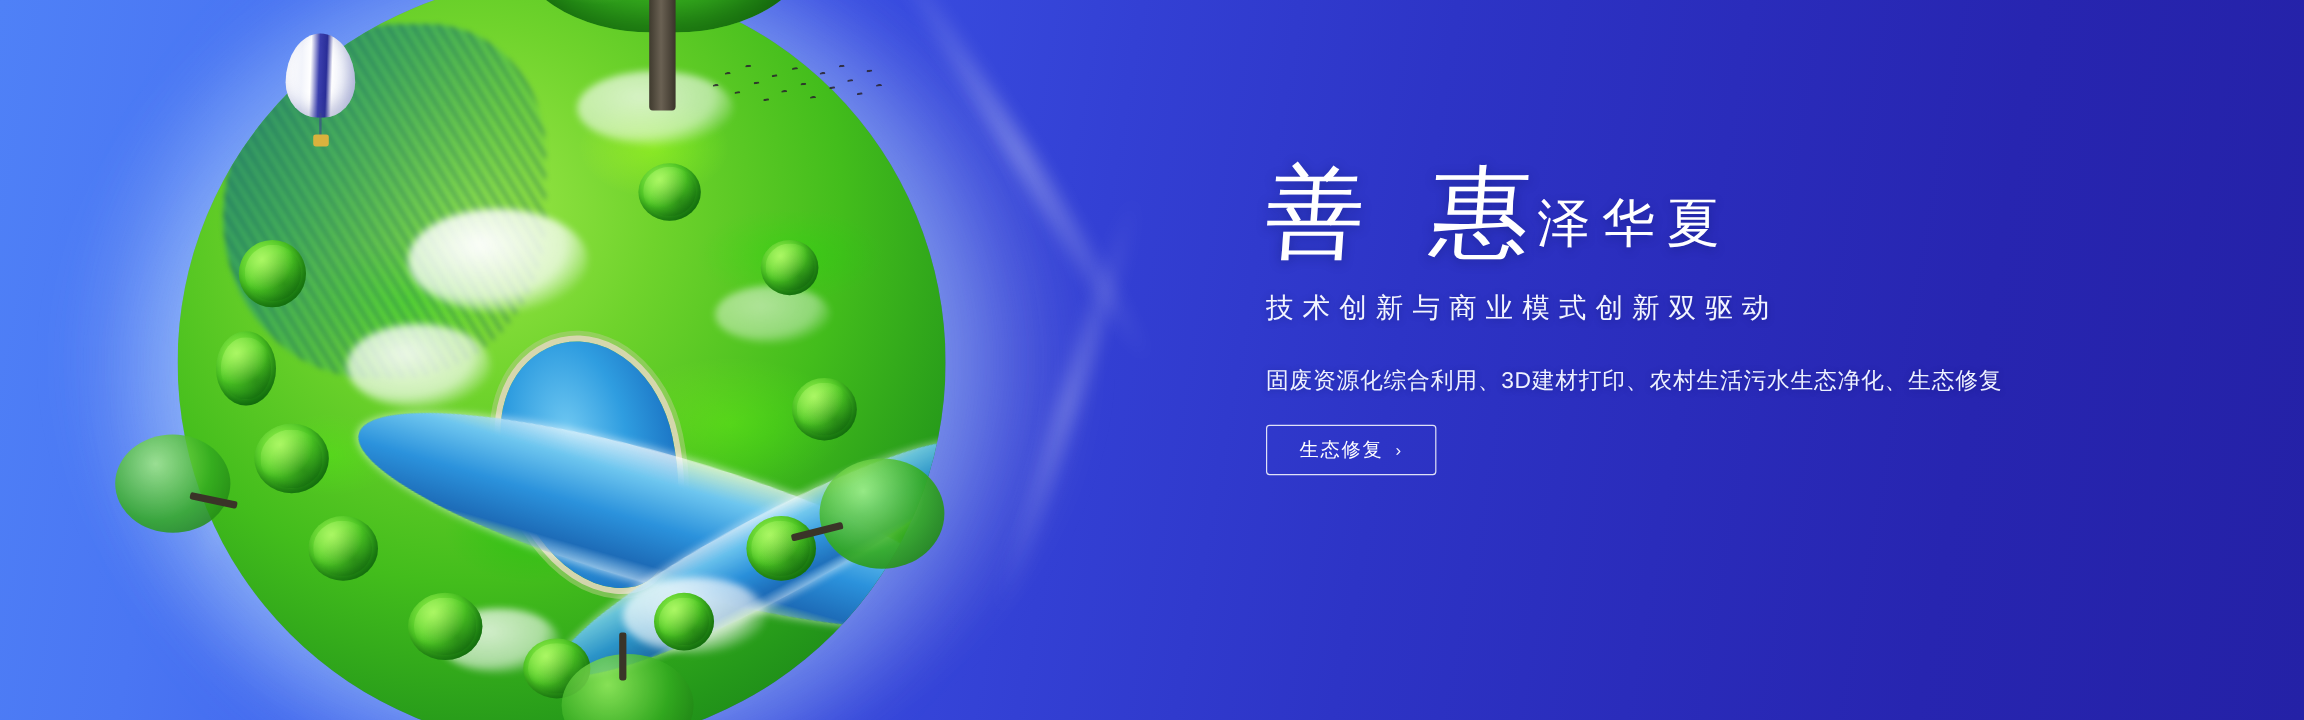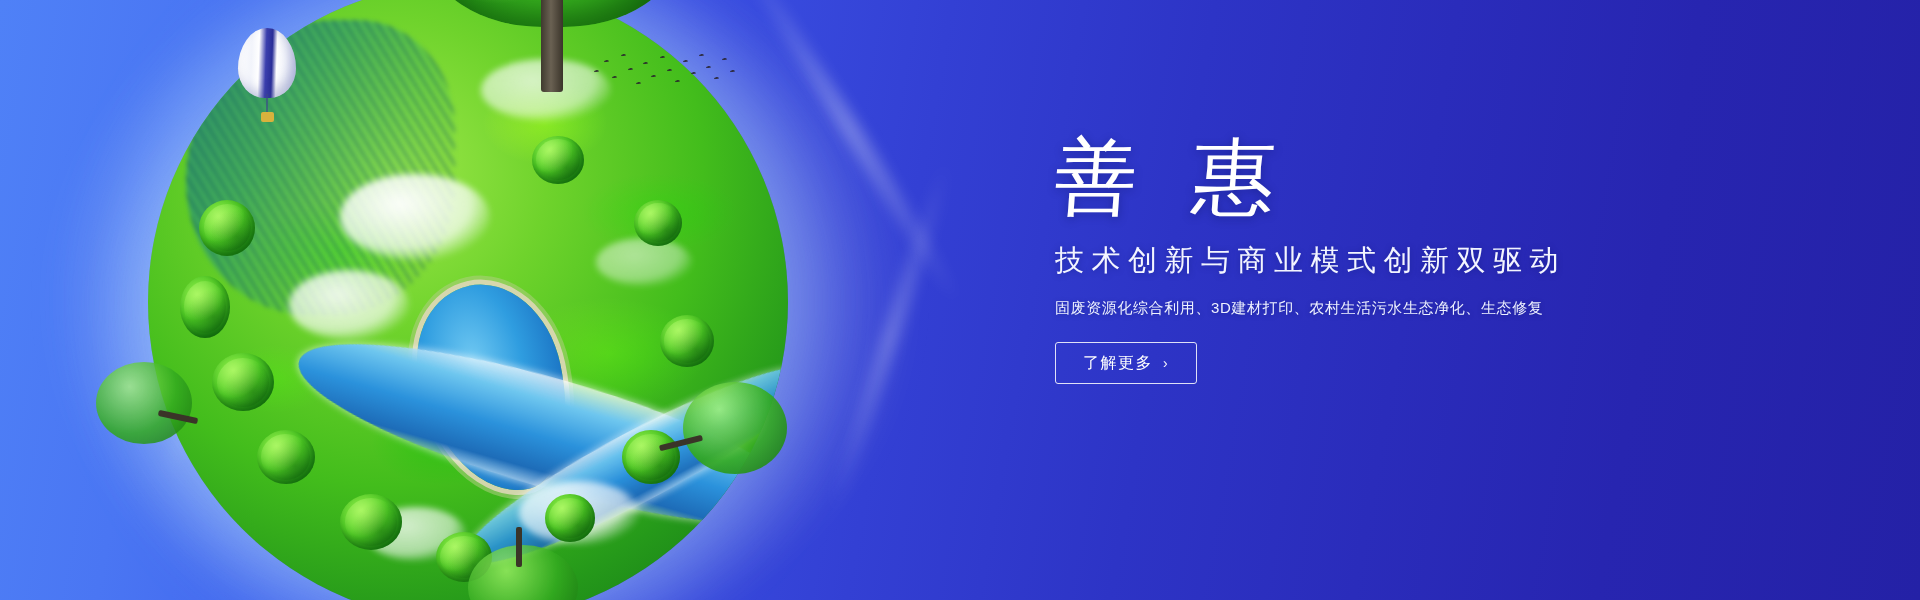--- a/index.html
+++ b/index.html
@@ -203,26 +203,26 @@
   }
   .hl-small{
     font-family:"Liberation Serif","DejaVu Serif",serif;
     font-size:44px; font-weight:400; letter-spacing:10px;
     padding-bottom:6px; margin-left:6px;
     text-shadow:0 2px 8px rgba(10,20,90,.35);
   }
   .hl-gap{ display:inline-block; width:56px; }
 
   .subtitle{
-    font-size:29px; letter-spacing:7.5px; font-weight:400;
-    color:#f3f5ff; margin-bottom:18px; white-space:nowrap;
+    font-size:23px; letter-spacing:7.5px; font-weight:400;
+    color:#f3f5ff; margin-bottom:32px; white-space:nowrap;
     text-shadow:0 1px 6px rgba(10,20,90,.35);
   }
   .desc{
-    font-size:15px; letter-spacing:.6px; color:#eef1ff;
+    font-size:19px; letter-spacing:.6px; color:#eef1ff;
     margin-bottom:24px; white-space:nowrap;
     text-shadow:0 1px 5px rgba(10,20,90,.35);
   }
   .cta{
     display:inline-flex; align-items:center; justify-content:center;
     gap:10px; width:142px; height:42px;
     border:1px solid rgba(255,255,255,.85);
     border-radius:3px; background:transparent;
     color:#fff; font-size:16px; letter-spacing:1.5px;
     cursor:pointer; font-family:inherit;
@@ -317,24 +317,25 @@
     <div class="bird" style="left:132px; top:16px;"></div>
     <div class="bird" style="left:140px; top:28px;"></div>
   </div>
 
   <div class="copy">
 
     <div class="headline">
       <span class="hl-big">善</span>
       <span class="hl-gap"></span>
       <span class="hl-big">惠</span>
+      <span class="hl-small">泽华夏</span>
     </div>
 
     <div class="subtitle">技术创新与商业模式创新双驱动</div>
     <div class="desc">固废资源化综合利用、3D建材打印、农村生活污水生态净化、生态修复</div>
 
     <button class="cta">
-      <span>了解更多</span>
+      <span>生态修复</span>
       <span class="chev">›</span>
     </button>
   </div>
 
 </div>
 
 </body></html>

